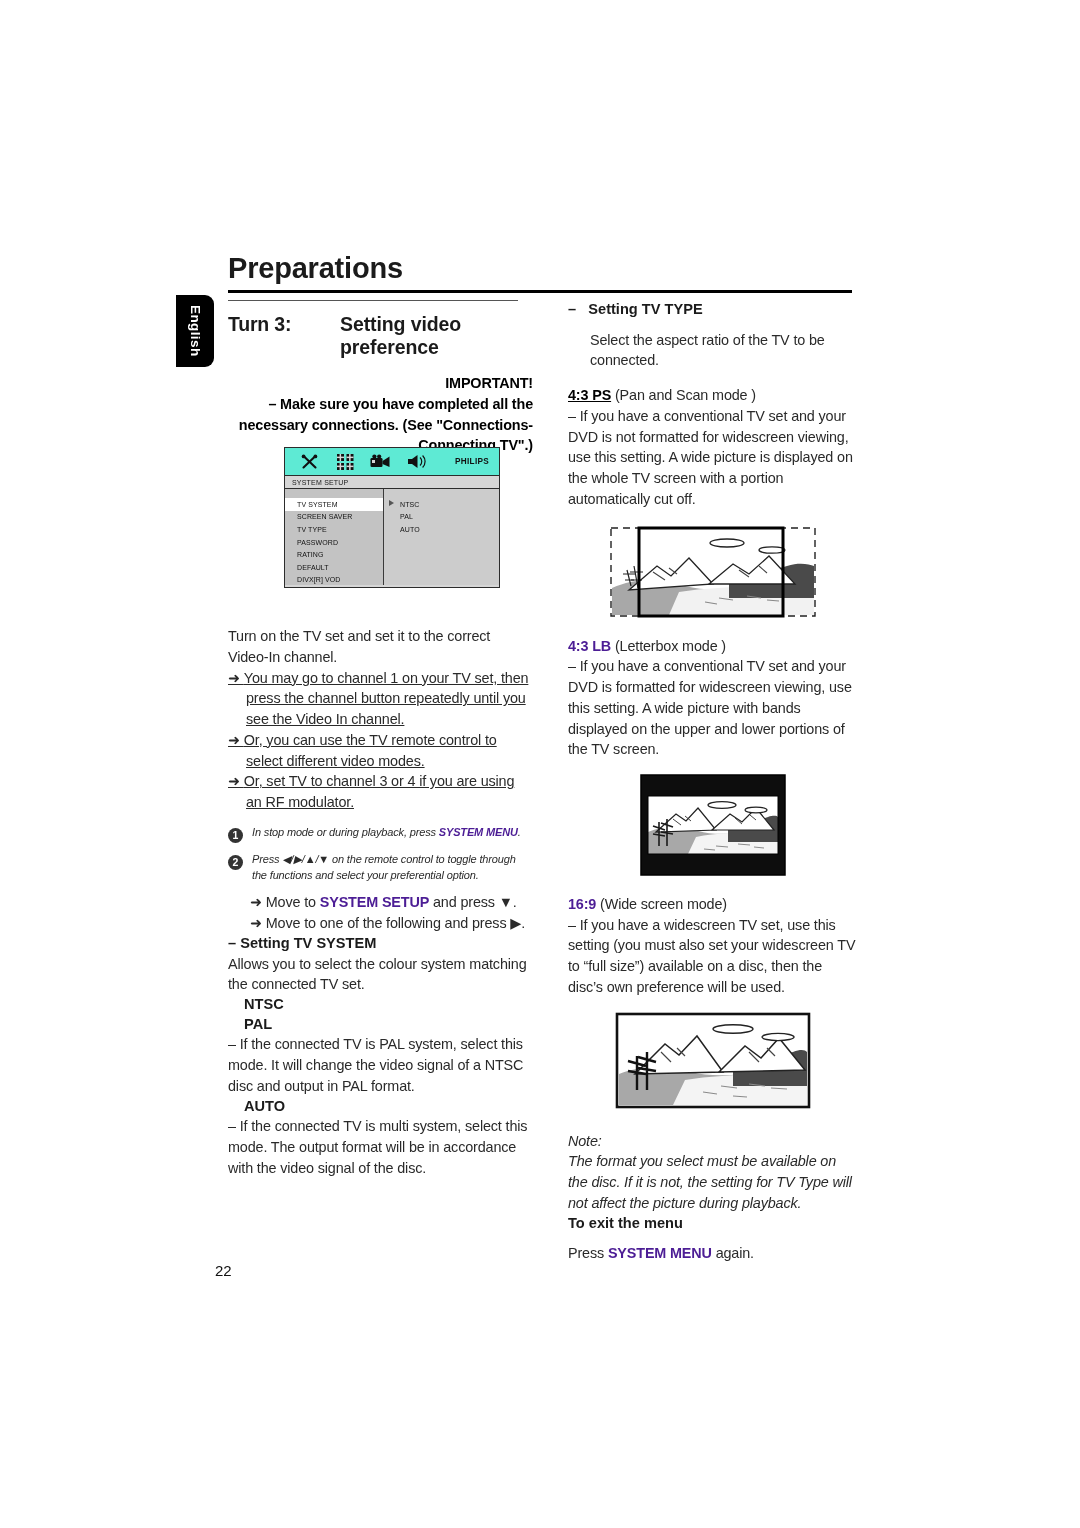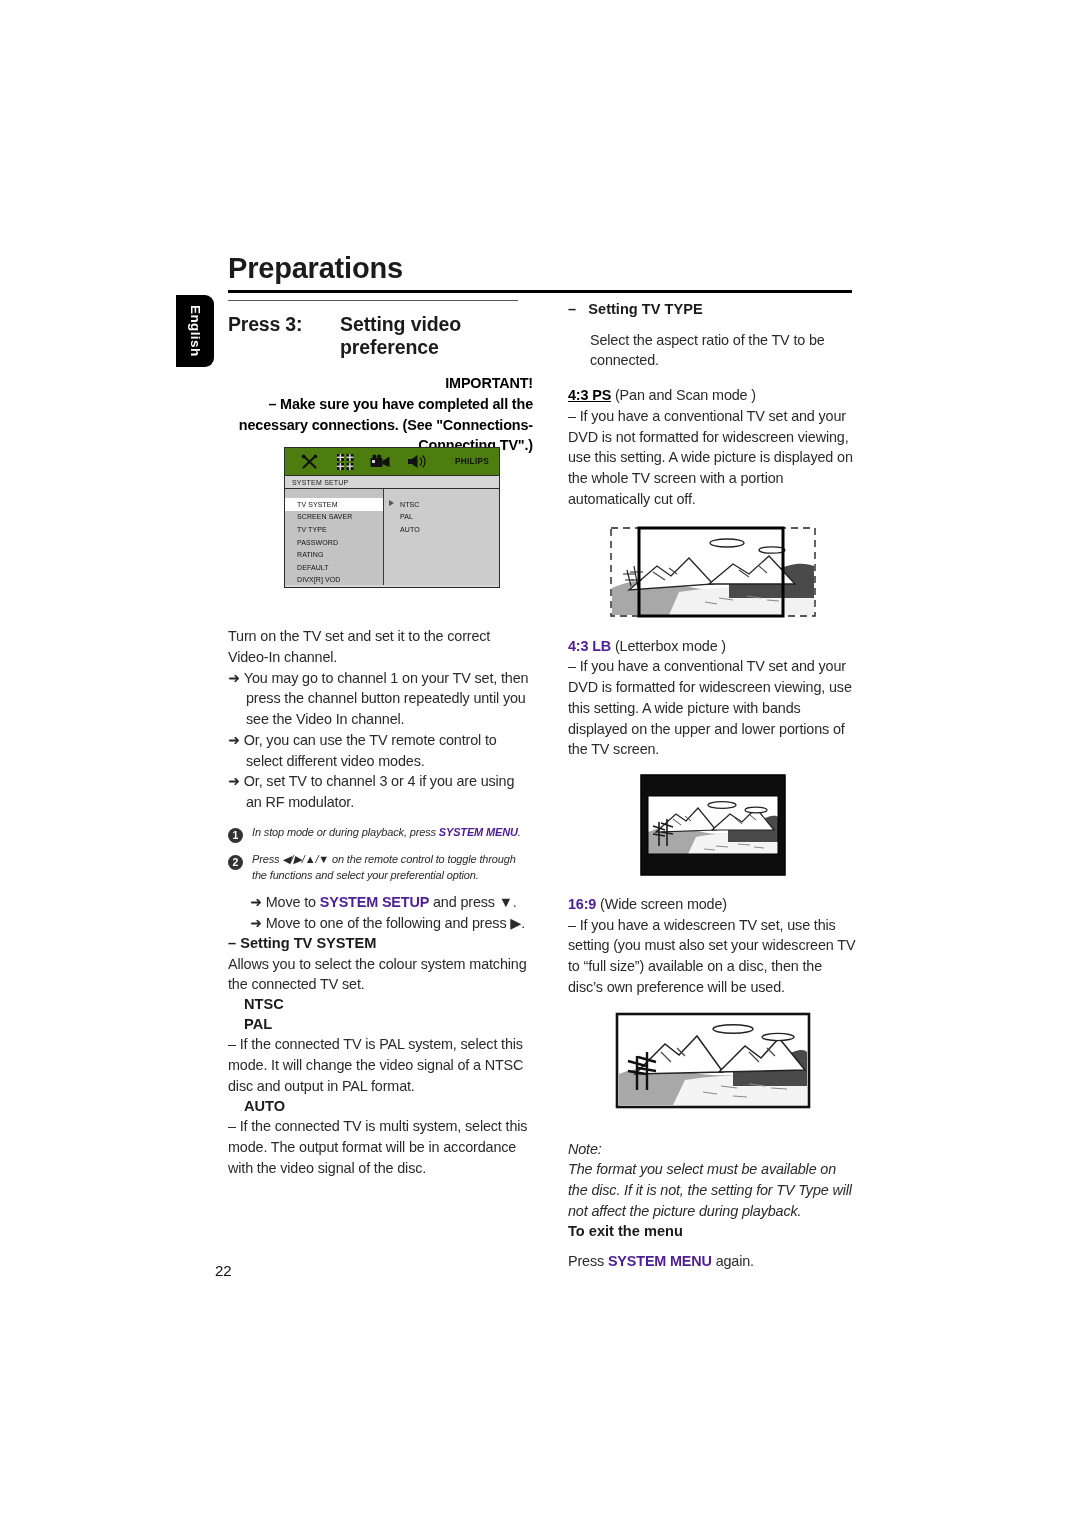--- a/index.html
+++ b/index.html
@@ -49,23 +49,23 @@
   h3.subpad { padding-left: 16px; }
 
   p {
     font-size: 14.4px; line-height: 1.44; color: #2a2a2a;
     margin: 0; letter-spacing: -.15px;
   }
   p.bold { font-weight: bold; color: #000; text-align: right; }
   .mt10 { margin-top: 10px; }
   .mt14 { margin-top: 14px; }
   .mt18 { margin-top: 18px; }
-  .mt22 { margin-top: 30px; }
-
-  .hang { padding-left: 18px; text-indent: -18px; }
+  .mt22 { margin-top: 22px; }
+
+  .hang { padding-left: 18px; text-indent: -18px; text-decoration: underline; }
   .indent-b { padding-left: 22px; }
 
   b { font-weight: bold; color: #4c1d95; }
   .und { font-weight: bold; color: #000; text-decoration: underline; }
   .italic { font-style: italic; }
 
   
   .numlist { margin-top: 12px; }
   .numrow { display: flex; margin-bottom: 9px; }
   .numbadge {
@@ -78,21 +78,21 @@
 
   
   .osd {
     position: absolute; left: 284px; top: 447px;
     width: 216px; height: 141px;
     background: #d6d6d6; border: 1.4px solid #2c2c2c;
     font-family: "Liberation Sans", sans-serif;
   }
   .osd-iconbar {
     height: 28px; display: flex; align-items: center;
-    border-bottom: 1.2px solid #2c2c2c; padding: 0 6px; background: #4d7c0f;
+    border-bottom: 1.2px solid #2c2c2c; padding: 0 6px; background: #5eead4;
   }
   .osd-icon { width: 36px; display: flex; justify-content: center; align-items: center; }
   .osd-brand {
     margin-left: auto; margin-right: 4px;
     font-size: 8.2px; font-weight: bold; letter-spacing: .3px; color: #111;
   }
   .osd-bar {
     height: 13px; border-bottom: 1.2px solid #2c2c2c;
     background: #d6d6d6; display: flex; align-items: center;
     padding-left: 7px; font-size: 7px; color: #1a1a1a; letter-spacing: .2px;
@@ -140,21 +140,21 @@
   </div>
 
   <div class="chapter-title">Preparations</div>
   <div class="rule-thick"></div>
 
   <div class="col-left">
 
     <div class="rule-thin"></div>
 
     <div class="step-head">
-      <div class="lbl">Press 3:</div>
+      <div class="lbl">Turn 3:</div>
       <div class="txt">
         <div>Setting video</div>
         <div>preference</div>
       </div>
     </div>
 
     <p class="bold mt14">IMPORTANT!</p>
     <p class="bold">–  Make sure you have completed all the necessary connections. (See "Connections-Connecting TV".)</p>
 
     <div style="height:170px"></div>

